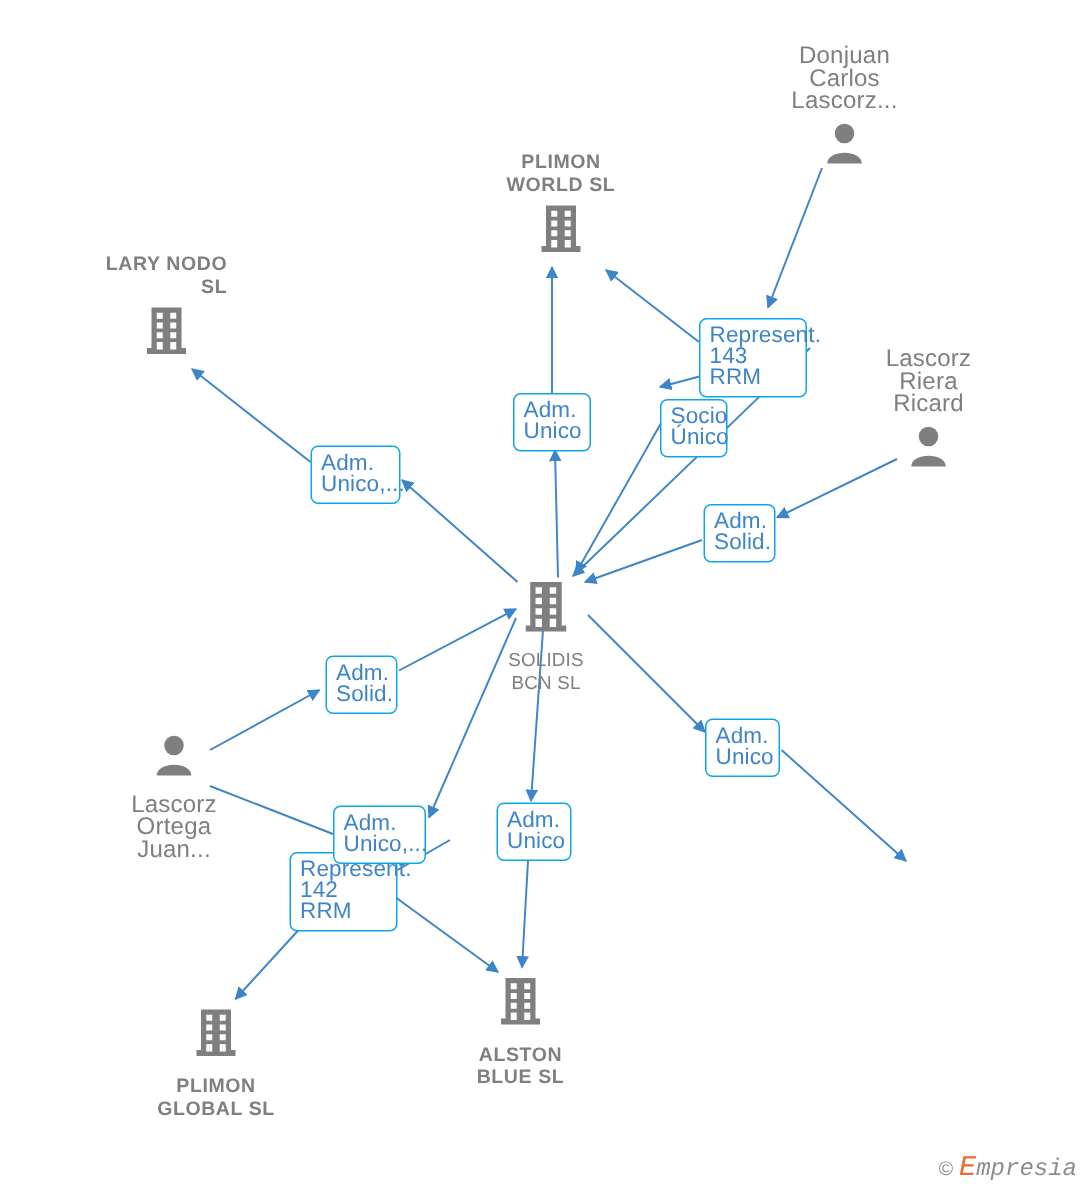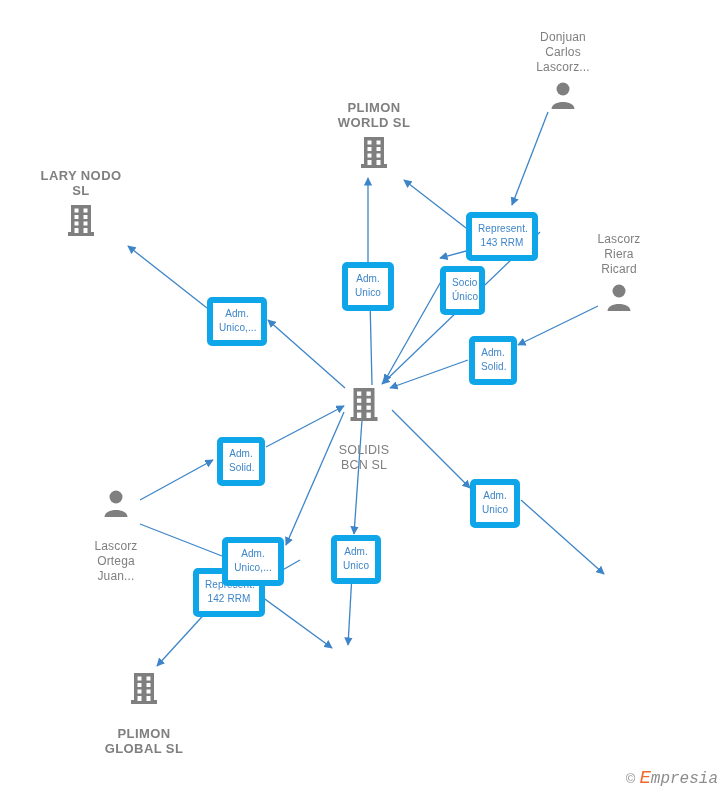--- a/index.html
+++ b/index.html
@@ -34,21 +34,21 @@
     width: 150px;
     margin-left: -75px;
     display: flex;
     flex-direction: column;
     align-items: center;
     justify-content: flex-start;
     text-align: center;
     line-height: 15px;
   }
   .node-label {
-    font-size: 12px;
+    font-size: 16px;
     color: #7f7f7f;
     letter-spacing: 0.15px;
     white-space: pre-line;
   }
   .node.company .node-label {
     font-weight: bold;
     font-size: 13px;
     letter-spacing: 0.4px;
   }
   .node.person .node-label {
@@ -57,32 +57,32 @@
   .node.center .node-label {
     font-weight: normal;
     font-size: 12.5px;
   }
   .node-glyph {
     display: block;
   }
   .node.label-above .node-glyph { order: 2; margin-top: 2px; }
   .node.label-above .node-label { order: 1; margin-bottom: 3px; }
   .node.label-below .node-glyph { order: 1; }
-  .node.label-below .node-label { order: 2; margin-top: 19px; }
+  .node.label-below .node-label { order: 2; margin-top: 8px; }
 
   .edge-label {
     position: absolute;
     box-sizing: border-box;
     background: #ffffff;
-    border: 6px solid #0ea5e9;
+    border: 1px solid #0ea5e9;
     border-radius: 5px;
     color: #3d85c8;
-    font-size: 10px;
+    font-size: 15px;
     line-height: 14px;
-    text-align: center;
+    text-align: left;
     padding: 4px 6px 5px 6px;
     white-space: pre-line;
     letter-spacing: 0.1px;
   }
   .watermark {
     position: absolute;
     right: 10px;
     bottom: 6px;
     display: flex;
     align-items: center;
@@ -182,21 +182,21 @@
       <svg width="30" height="30" viewBox="0 0 30 30" aria-hidden="true">
         <circle cx="15" cy="9" r="6.5" fill="#7f7f7f"></circle>
         <path d="M3.5 29 C3.5 19.5 26.5 19.5 26.5 29 Z" fill="#7f7f7f"></path>
       </svg>
     </span>
     <span class="node-label">Donjuan
 Carlos
 Lascorz...</span>
   </div>
 
-  <div class="node company label-above" style="left:81px; top:168px;">
+  <div class="node company label-above" style="left:111px; top:168px;text-align:right;">
     <span class="node-glyph">
       <svg width="30" height="34" viewBox="0 0 30 34" aria-hidden="true">
         <rect x="5" y="2" width="20" height="28" fill="#7f7f7f"></rect>
         <rect x="2" y="29" width="26" height="4" fill="#7f7f7f"></rect>
         <g fill="#ffffff">
           <rect x="8.5" y="5.5" width="4" height="4"></rect>
             <rect x="17.5" y="5.5" width="4" height="4"></rect>
           <rect x="8.5" y="12" width="4" height="4"></rect>
             <rect x="17.5" y="12" width="4" height="4"></rect>
           <rect x="8.5" y="18.5" width="4" height="4"></rect>
@@ -270,20 +270,40 @@
             <rect x="17.5" y="18.5" width="4" height="4"></rect>
           <rect x="8.5" y="25" width="4" height="5"></rect>
             <rect x="17.5" y="25" width="4" height="5"></rect>
         </g>
       </svg>
     </span>
     <span class="node-label">PLIMON
 GLOBAL  SL</span>
   </div>
 
+  <div class="node company label-below" style="left:347px; top:650px;">
+    <span class="node-glyph">
+      <svg width="30" height="34" viewBox="0 0 30 34" aria-hidden="true">
+        <rect x="5" y="2" width="20" height="28" fill="#7f7f7f"></rect>
+        <rect x="2" y="29" width="26" height="4" fill="#7f7f7f"></rect>
+        <g fill="#ffffff">
+          <rect x="8.5" y="5.5" width="4" height="4"></rect>
+            <rect x="17.5" y="5.5" width="4" height="4"></rect>
+          <rect x="8.5" y="12" width="4" height="4"></rect>
+            <rect x="17.5" y="12" width="4" height="4"></rect>
+          <rect x="8.5" y="18.5" width="4" height="4"></rect>
+            <rect x="17.5" y="18.5" width="4" height="4"></rect>
+          <rect x="8.5" y="25" width="4" height="5"></rect>
+            <rect x="17.5" y="25" width="4" height="5"></rect>
+        </g>
+      </svg>
+    </span>
+    <span class="node-label">ALSTON
+BLUE SL</span>
+  </div>
 
   <div class="edge-label" style="left:440px; top:239px; width:45px; z-index:4;margin-top:27px;">Socio
 Único</div>
   <div class="edge-label" style="left:466px; top:212px; width:72px; z-index:5;">Represent.
 143 RRM</div>
   <div class="edge-label" style="left:342px; top:262px; width:52px; z-index:5;">Adm.
 Unico</div>
   <div class="edge-label" style="left:207px; top:297px; width:60px; z-index:5;">Adm.
 Unico,...</div>
   <div class="edge-label" style="left:469px; top:336px; width:48px; z-index:5;">Adm.

